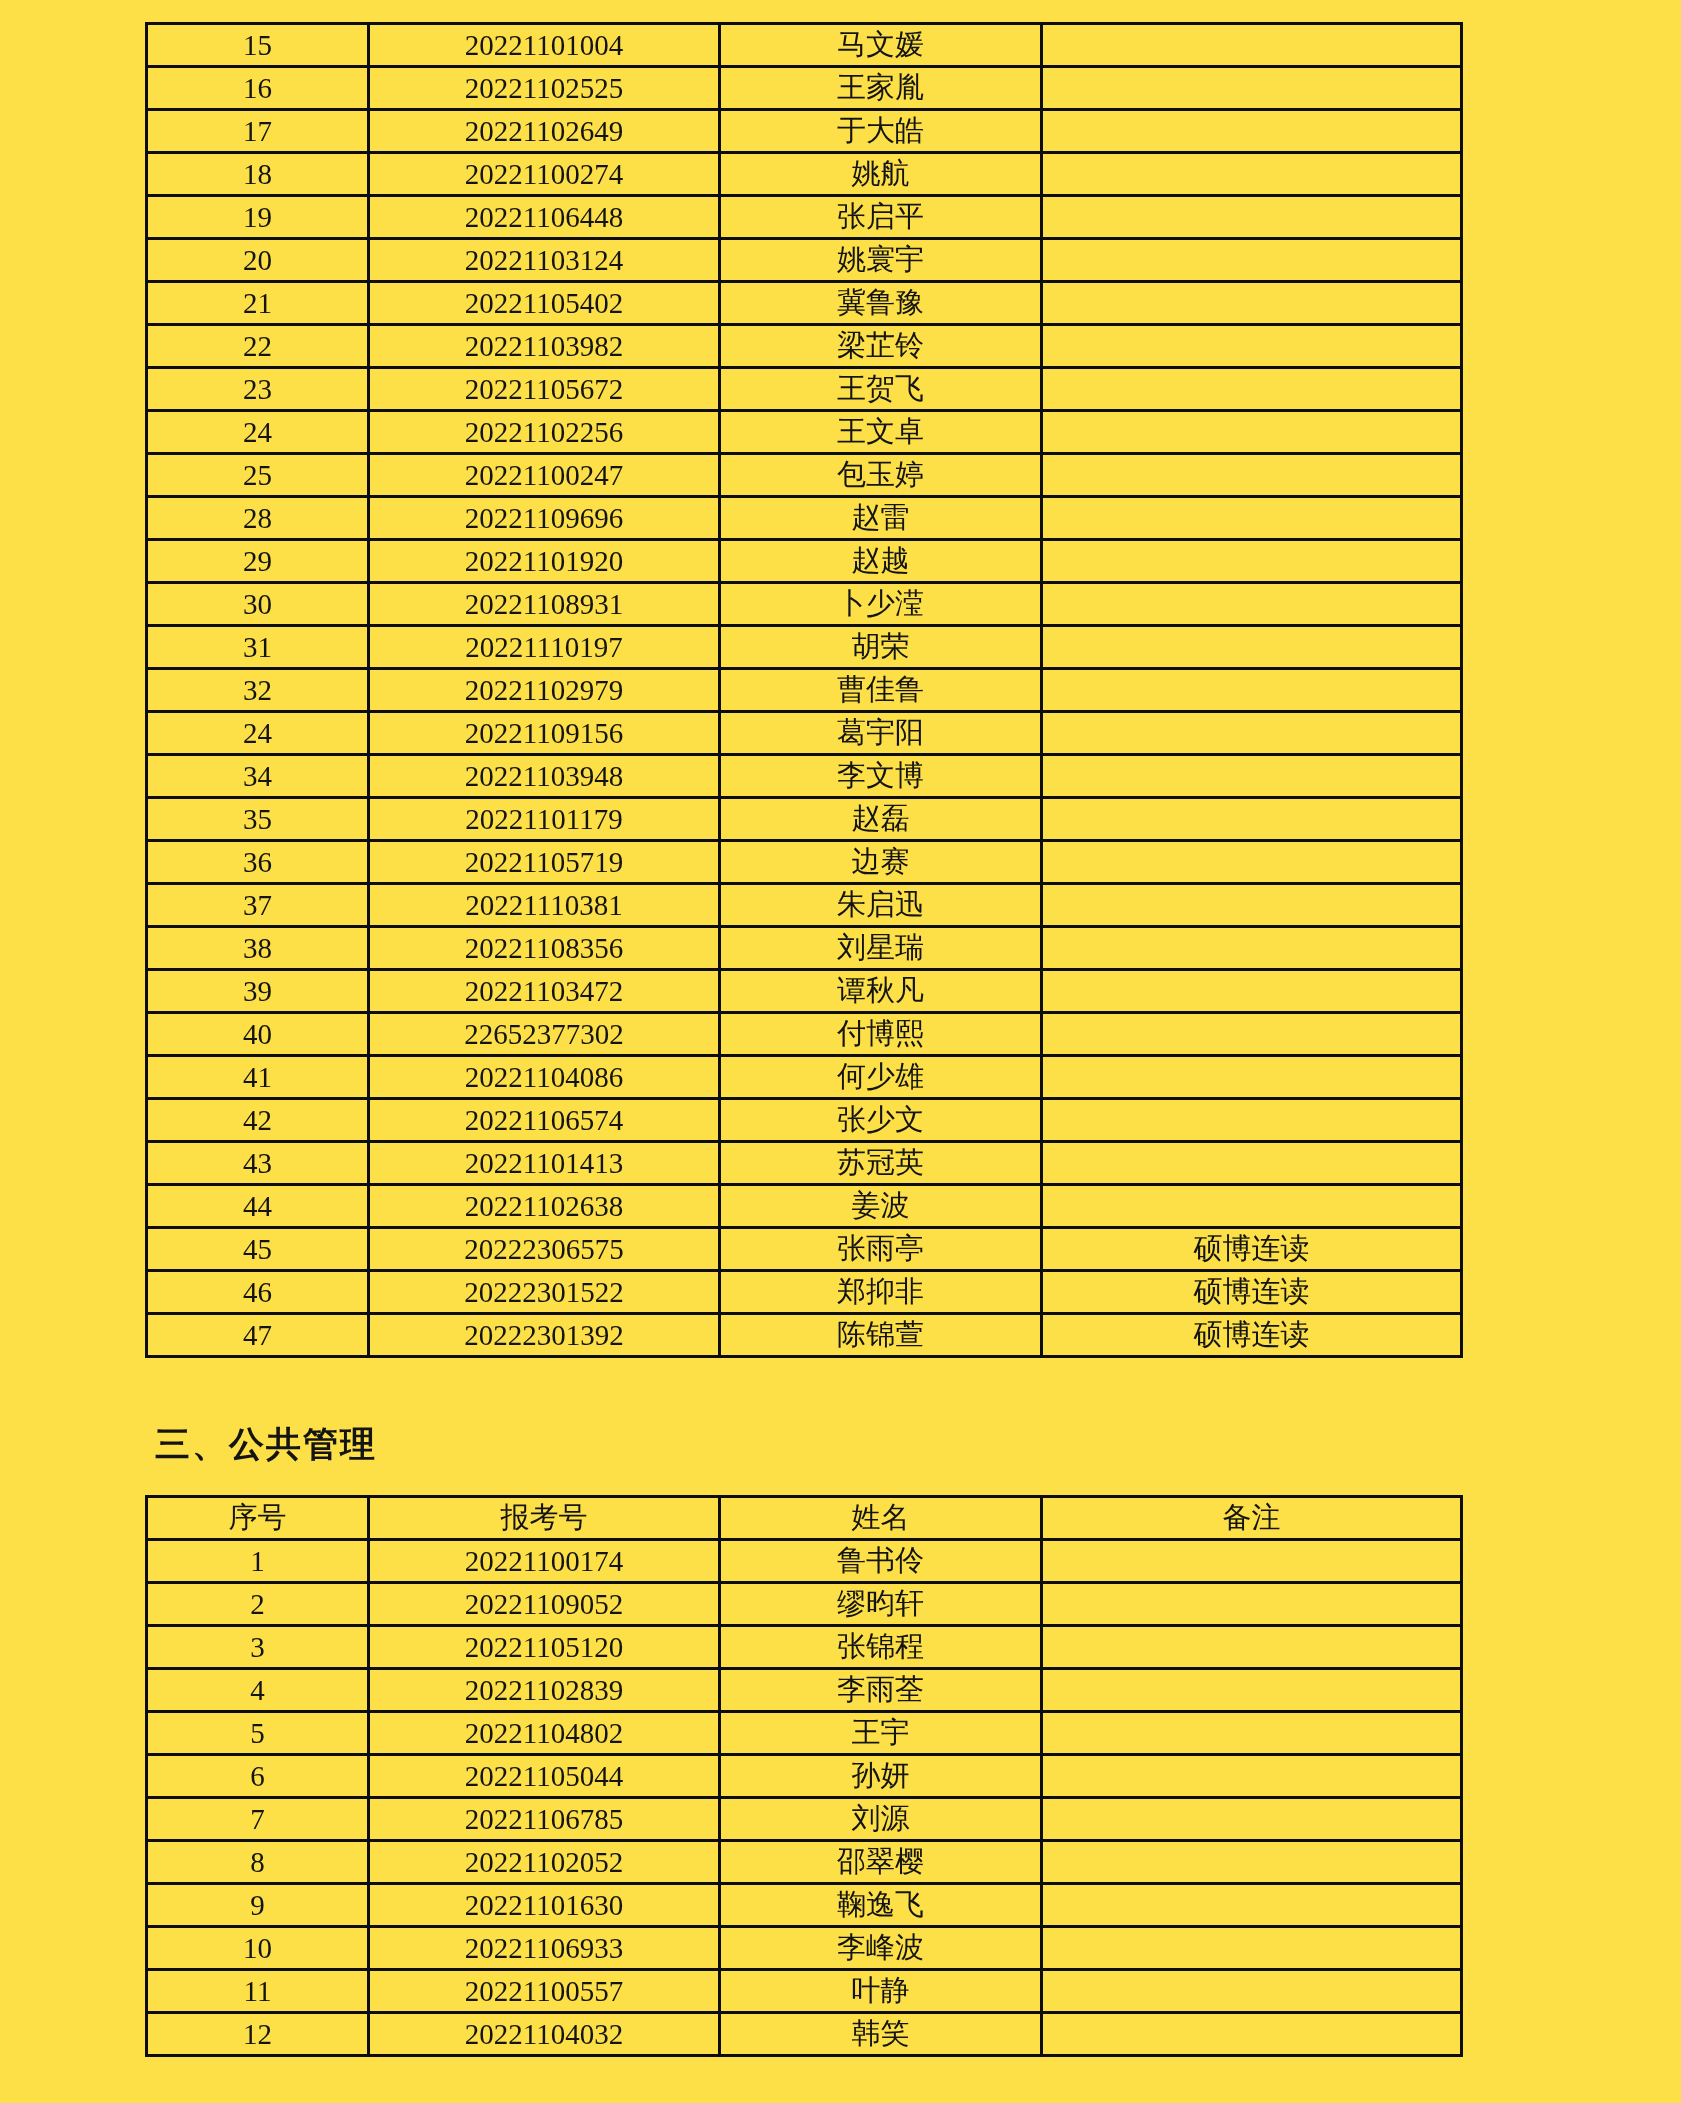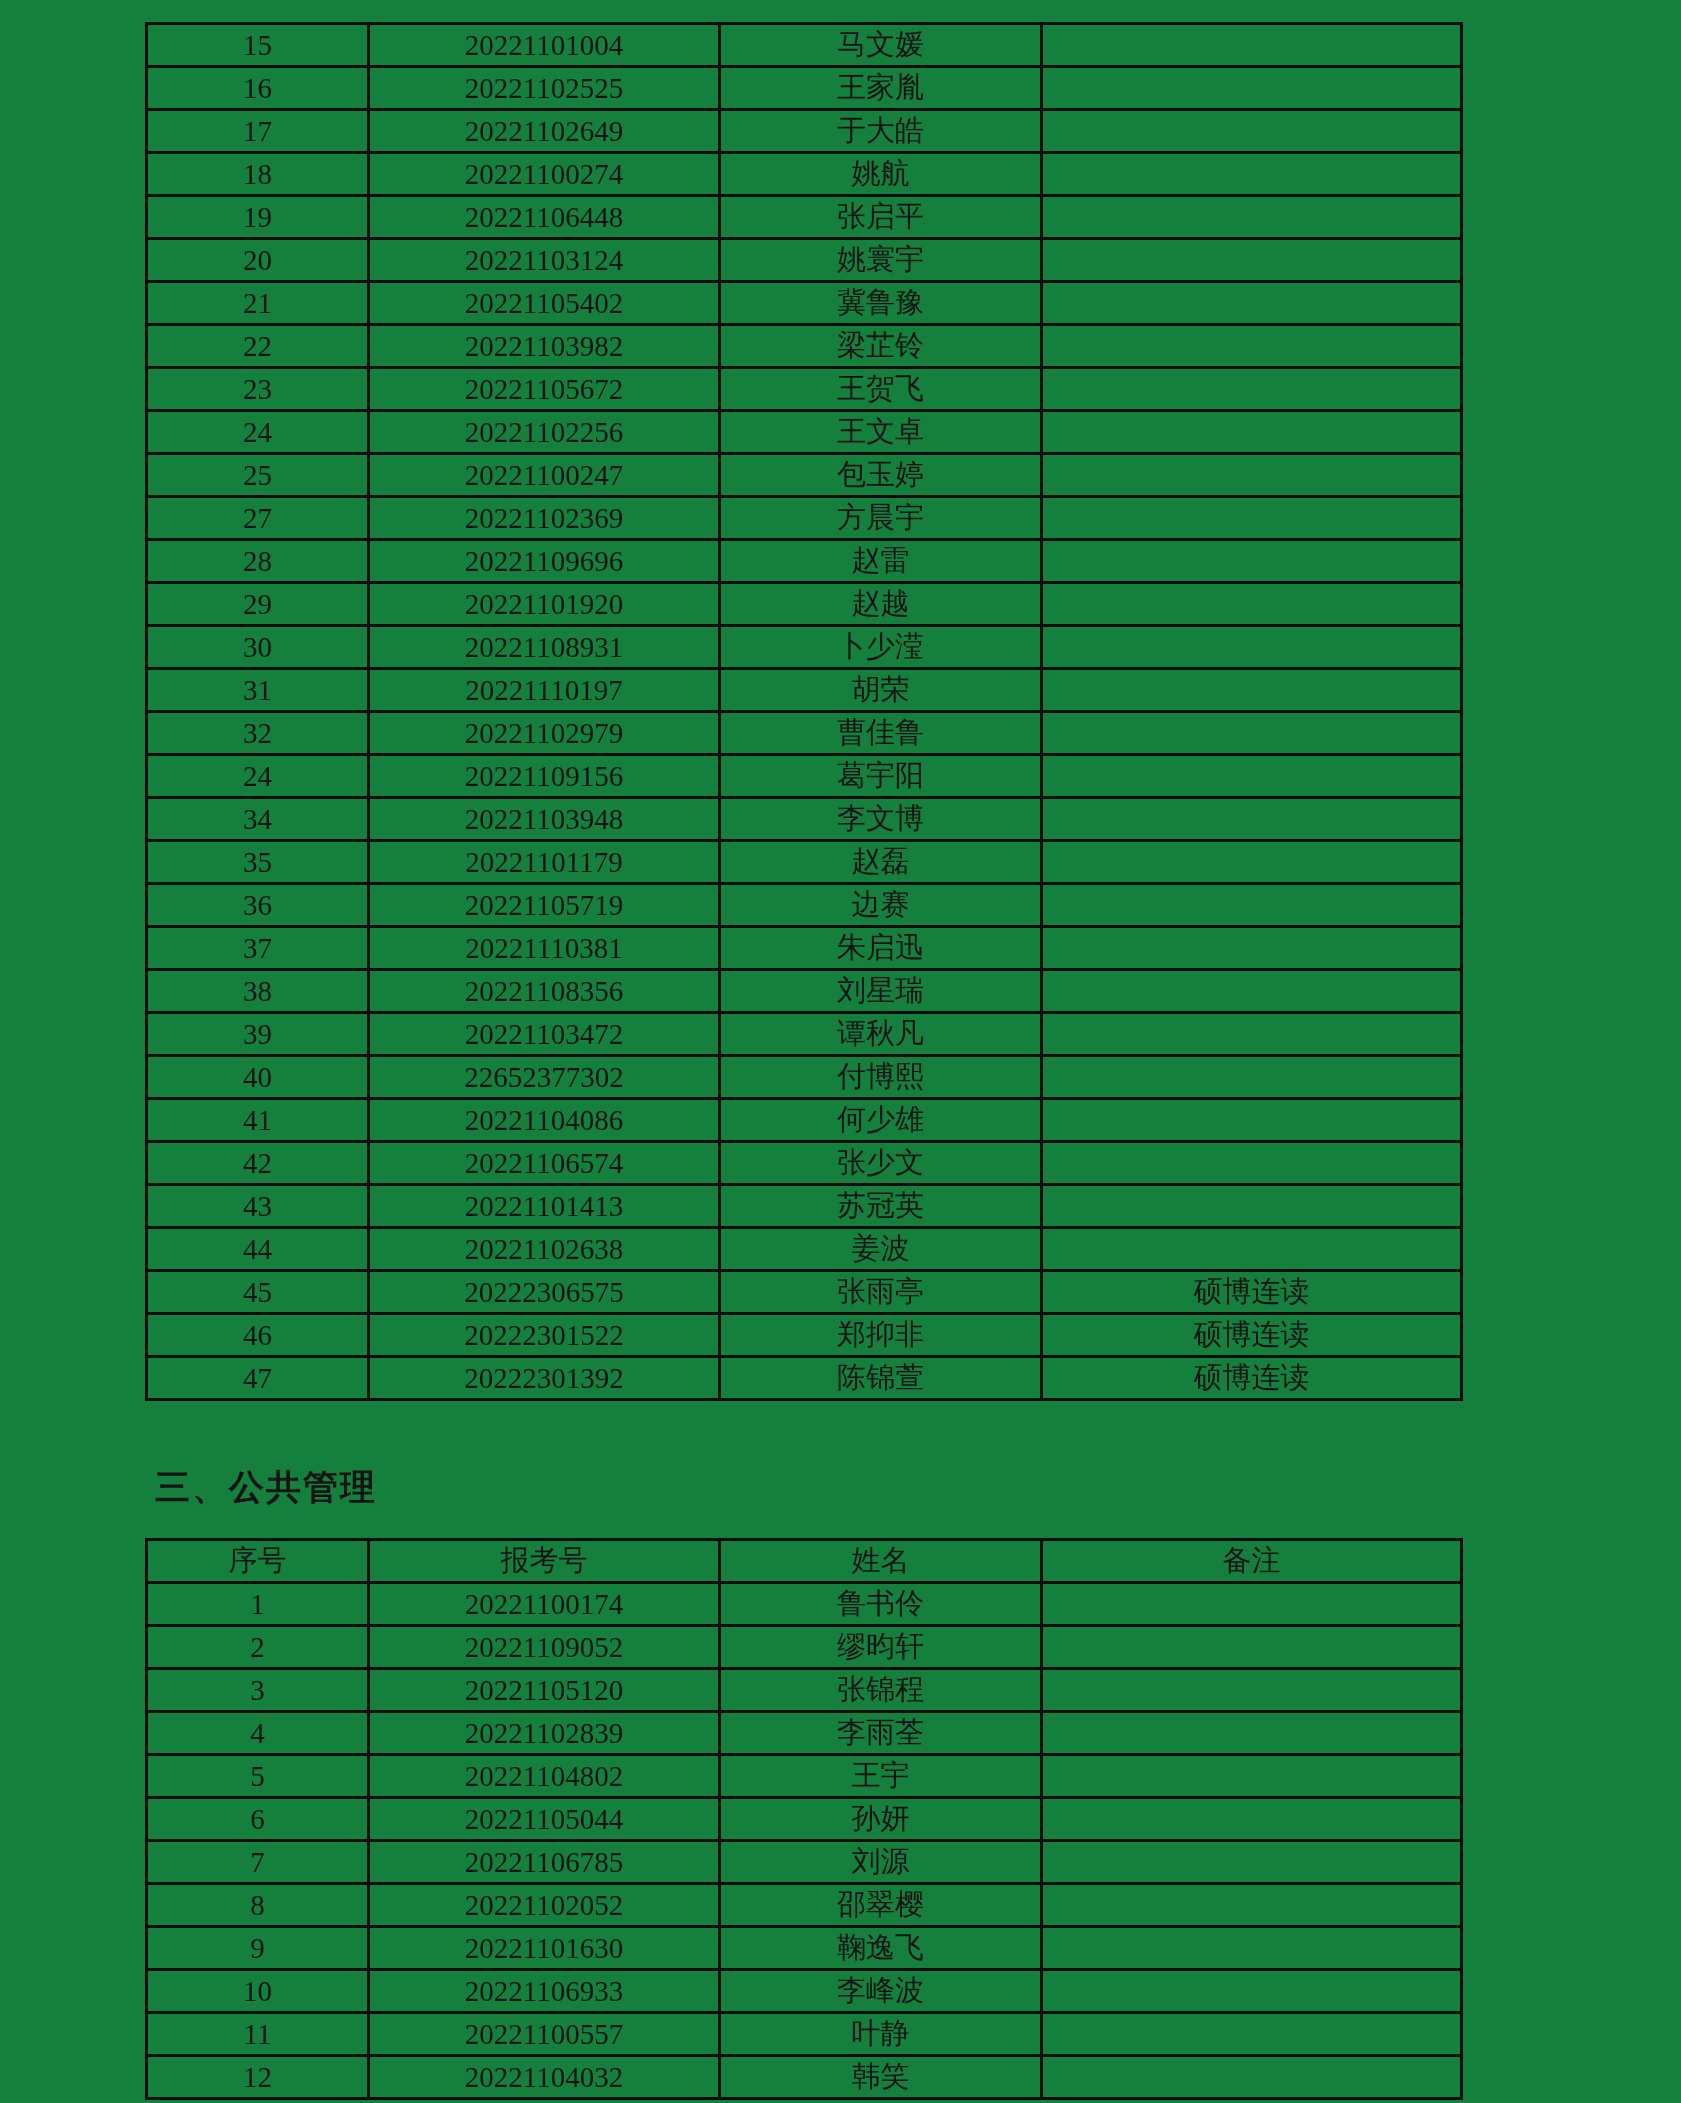--- a/index.html
+++ b/index.html
@@ -4,21 +4,21 @@
 <style>
   html, body {
     margin: 0;
     padding: 0;
     background: #ffffff;
   }
   .page {
     position: relative;
     width: 1681px;
     height: 2103px;
-    background: #15803d;
+    background: #fde047;
     overflow: hidden;
     font-family: "Liberation Serif", "DejaVu Serif", serif;
     color: #141414;
   }
   table.roster {
     border-collapse: collapse;
     table-layout: fixed;
     margin-left: 145px;
     width: 1315px;
   }
@@ -118,26 +118,20 @@
         <tr>
           <td>24</td>
           <td>20221102256</td>
           <td>王文卓</td>
           <td></td>
         </tr>
         <tr>
           <td>25</td>
           <td>20221100247</td>
           <td>包玉婷</td>
-          <td></td>
-        </tr>
-        <tr>
-          <td>27</td>
-          <td>20221102369</td>
-          <td>方晨宇</td>
           <td></td>
         </tr>
         <tr>
           <td>28</td>
           <td>20221109696</td>
           <td>赵雷</td>
           <td></td>
         </tr>
         <tr>
           <td>29</td>

